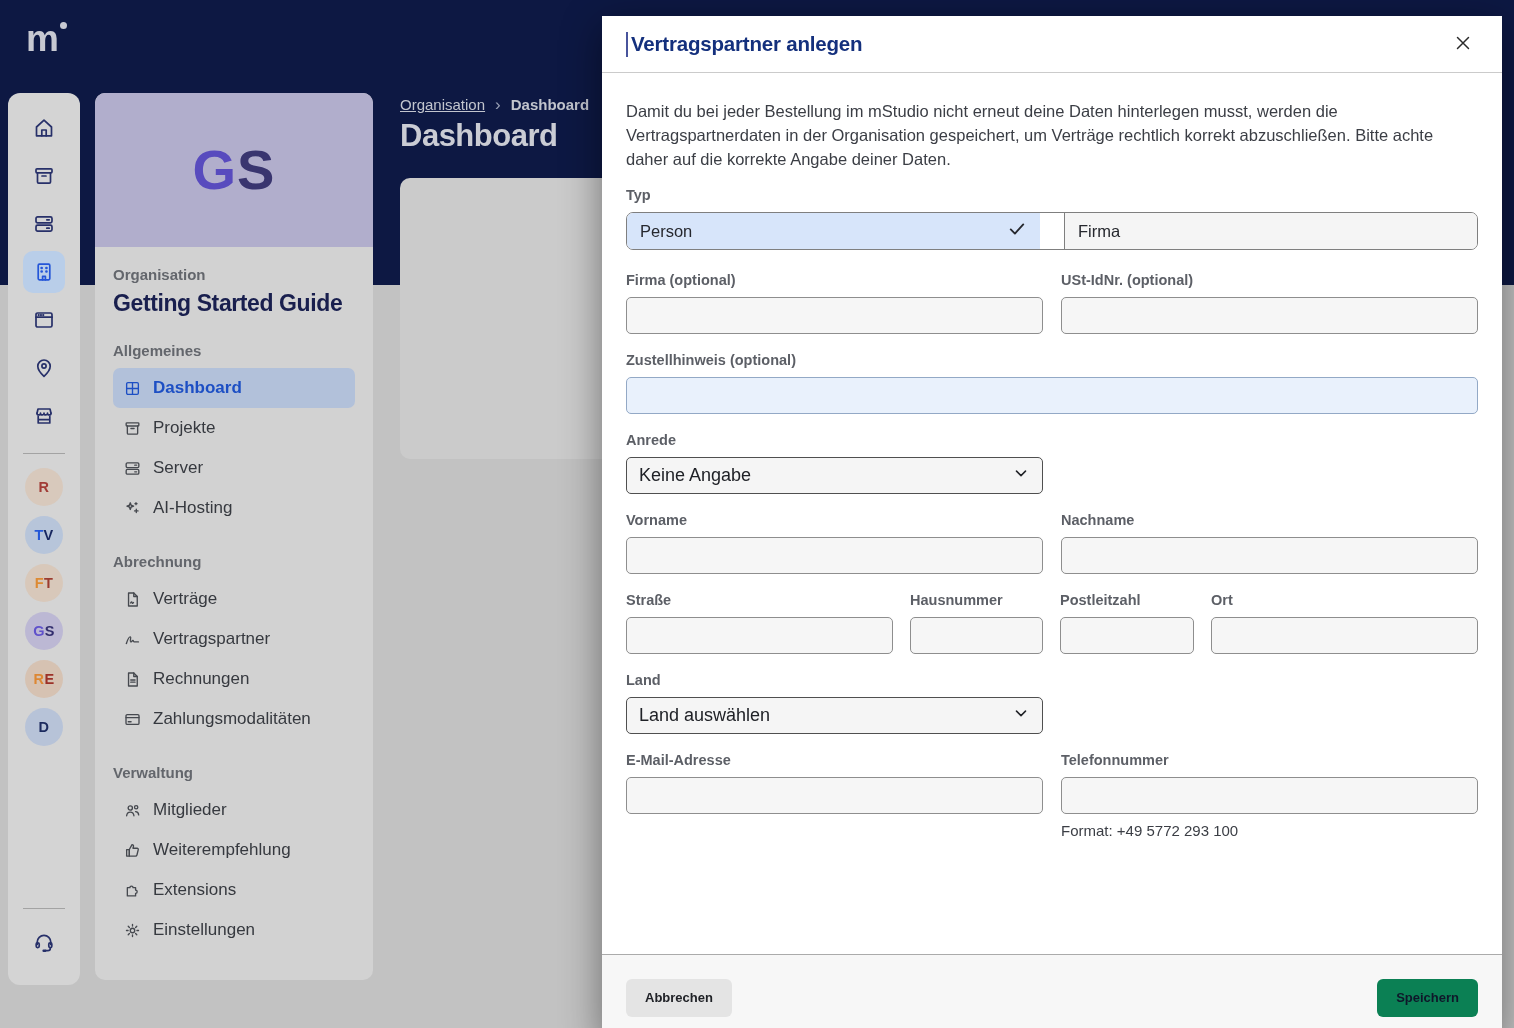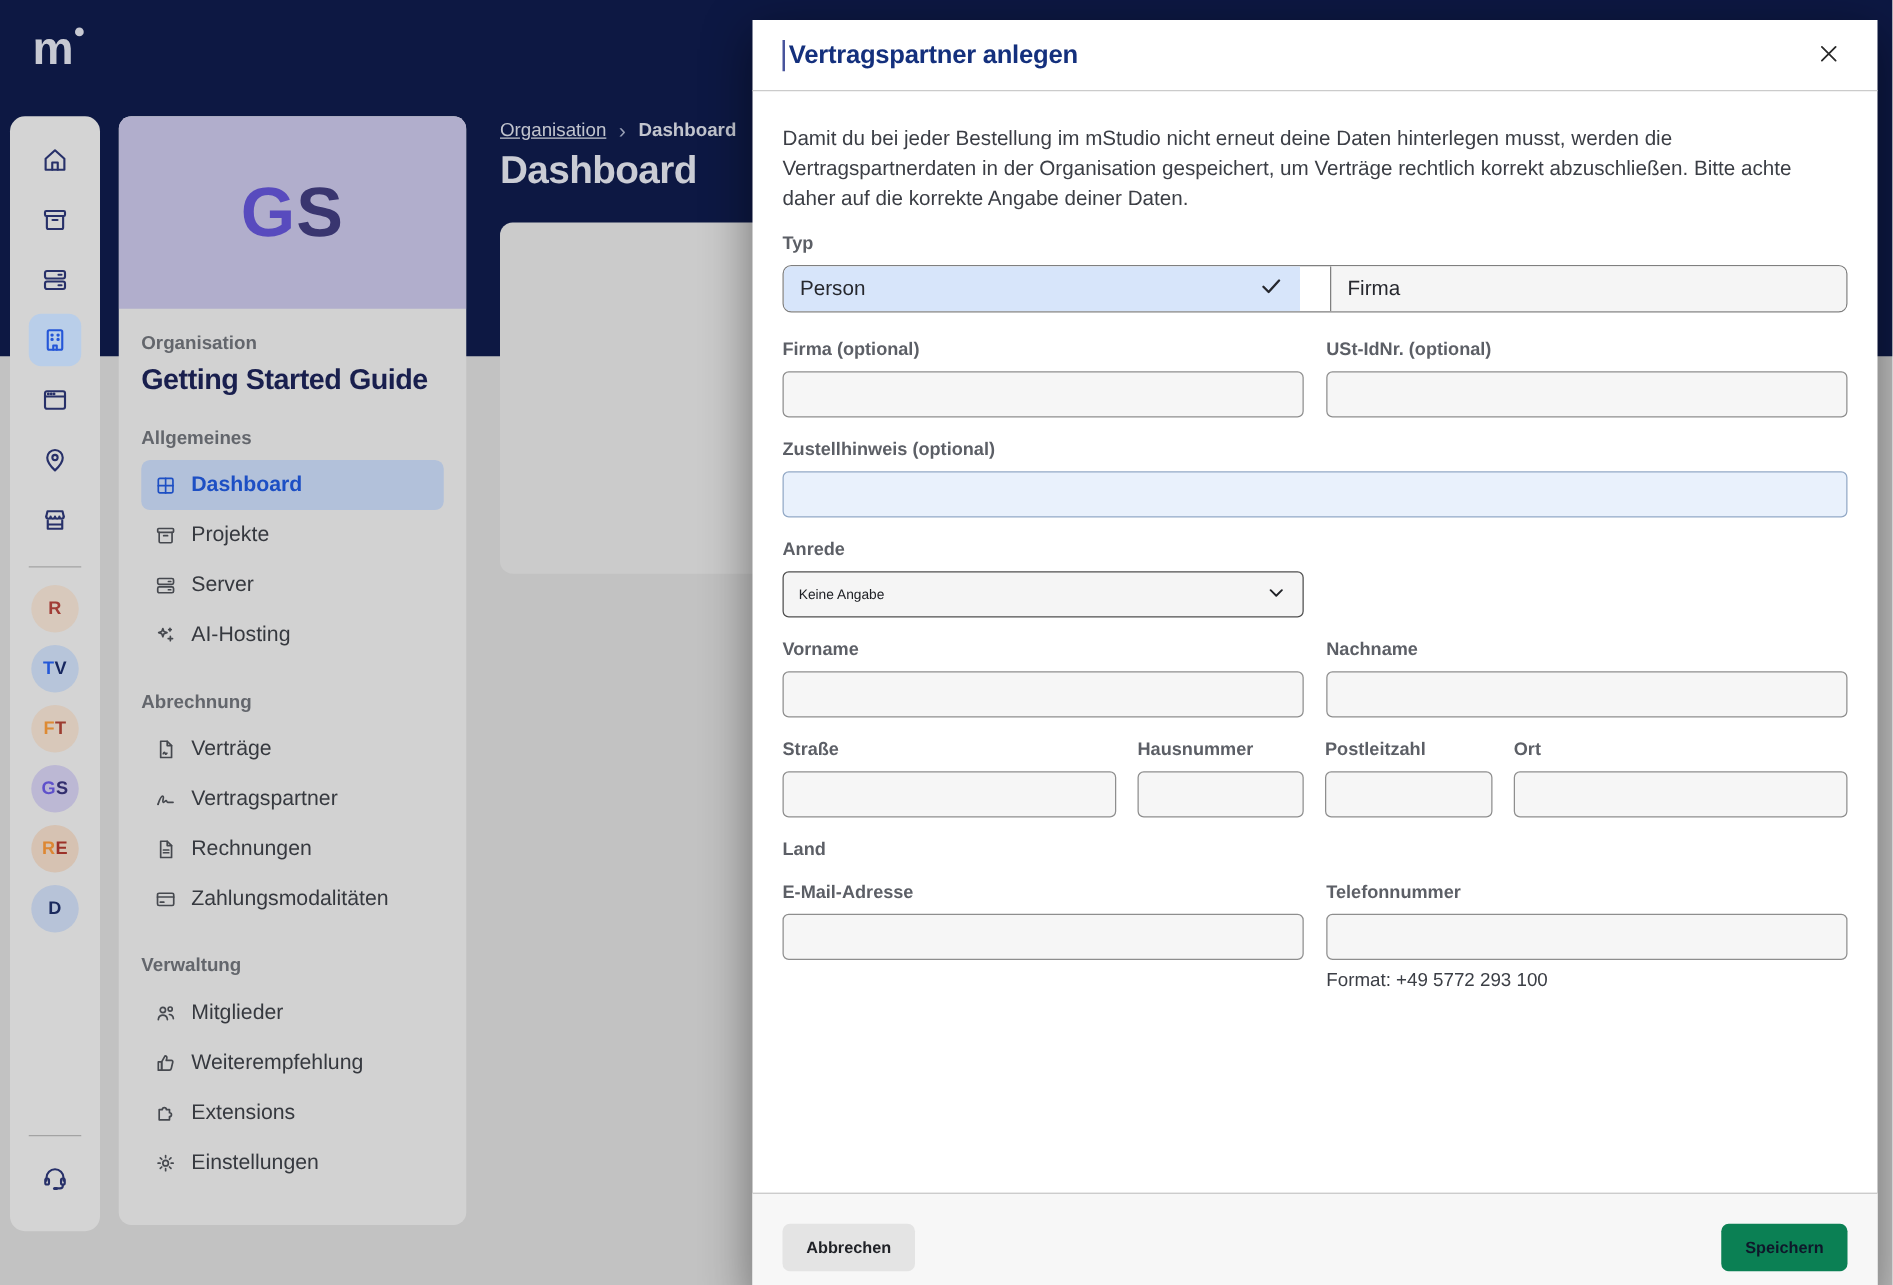--- a/index.html
+++ b/index.html
@@ -66,21 +66,21 @@
   .f-row{margin-bottom:18px;}
   .f-row.seg-row{margin-bottom:22px;}
   .grid-2{display:grid;grid-template-columns:417px 417px;column-gap:18px;}
   .grid-4{display:grid;grid-template-columns:267px 133px 134px 267px;column-gap:17px;}
   .w-half{width:417px;}
   .txt{height:37px;width:100%;box-sizing:border-box;background:#f6f6f6;border:1px solid #8e8e8e;
     border-radius:5px;font:inherit;font-size:16px;padding:0 10px;color:#202227;}
   .txt.blue{background:#e9f1fc;border-color:#93a9c6;}
   .select{height:37px;box-sizing:border-box;background:#f5f5f5;border:1px solid #4f4f4f;border-radius:5px;
     display:flex;align-items:center;justify-content:space-between;padding:0 12px;
-    font-size:11px;color:#202227;cursor:pointer;gap:30px;}
+    font-size:18px;color:#202227;cursor:pointer;gap:30px;}
   .segmented{display:flex;width:852px;height:38px;border:1px solid #7f7f7f;border-radius:7px;
     overflow:hidden;box-sizing:border-box;justify-content:center;}
   .seg{flex:1 1 50%;display:flex;align-items:center;justify-content:space-between;padding:0 13px;
     background:#f5f5f5;border:none;font-family:inherit;font-size:16.5px;color:#26282e;cursor:pointer;}
   .seg + .seg{border-left:1px solid #7f7f7f;margin-left:24px;}
   .seg.selected{background:#d7e5fa;}
   .hint{margin-top:8px;font-size:15px;color:#3b3e45;}
 
   .modal-footer{flex:0 0 86px;background:#f7f7f7;border-top:1px solid #ababab;display:flex;
     align-items:center;justify-content:space-between;padding:0 24px;box-sizing:border-box;
@@ -385,20 +385,26 @@
           <input class="txt" value="" style="">
         </div>
         <div>
           <label class="f-label">Ort</label>
           <input class="txt" value="" style="">
         </div>
       </div>
 
       <div class="f-row">
         <label class="f-label">Land</label>
+        <div class="select w-half">
+          <span>Land auswählen</span>
+          <span><svg width="18" height="18" viewBox="0 0 24 24" fill="none" stroke="currentColor" stroke-width="1.7" stroke-linecap="round" stroke-linejoin="round">
+                <path d="M6 9.5 l6 6 6 -6" stroke-width="2"></path>
+              </svg></span>
+        </div>
       </div>
 
       <div class="f-row grid-2">
         <div>
           <label class="f-label">E-Mail-Adresse</label>
           <input class="txt" value="" style="">
         </div>
         <div>
           <label class="f-label">Telefonnummer</label>
           <input class="txt" value="" style="">

